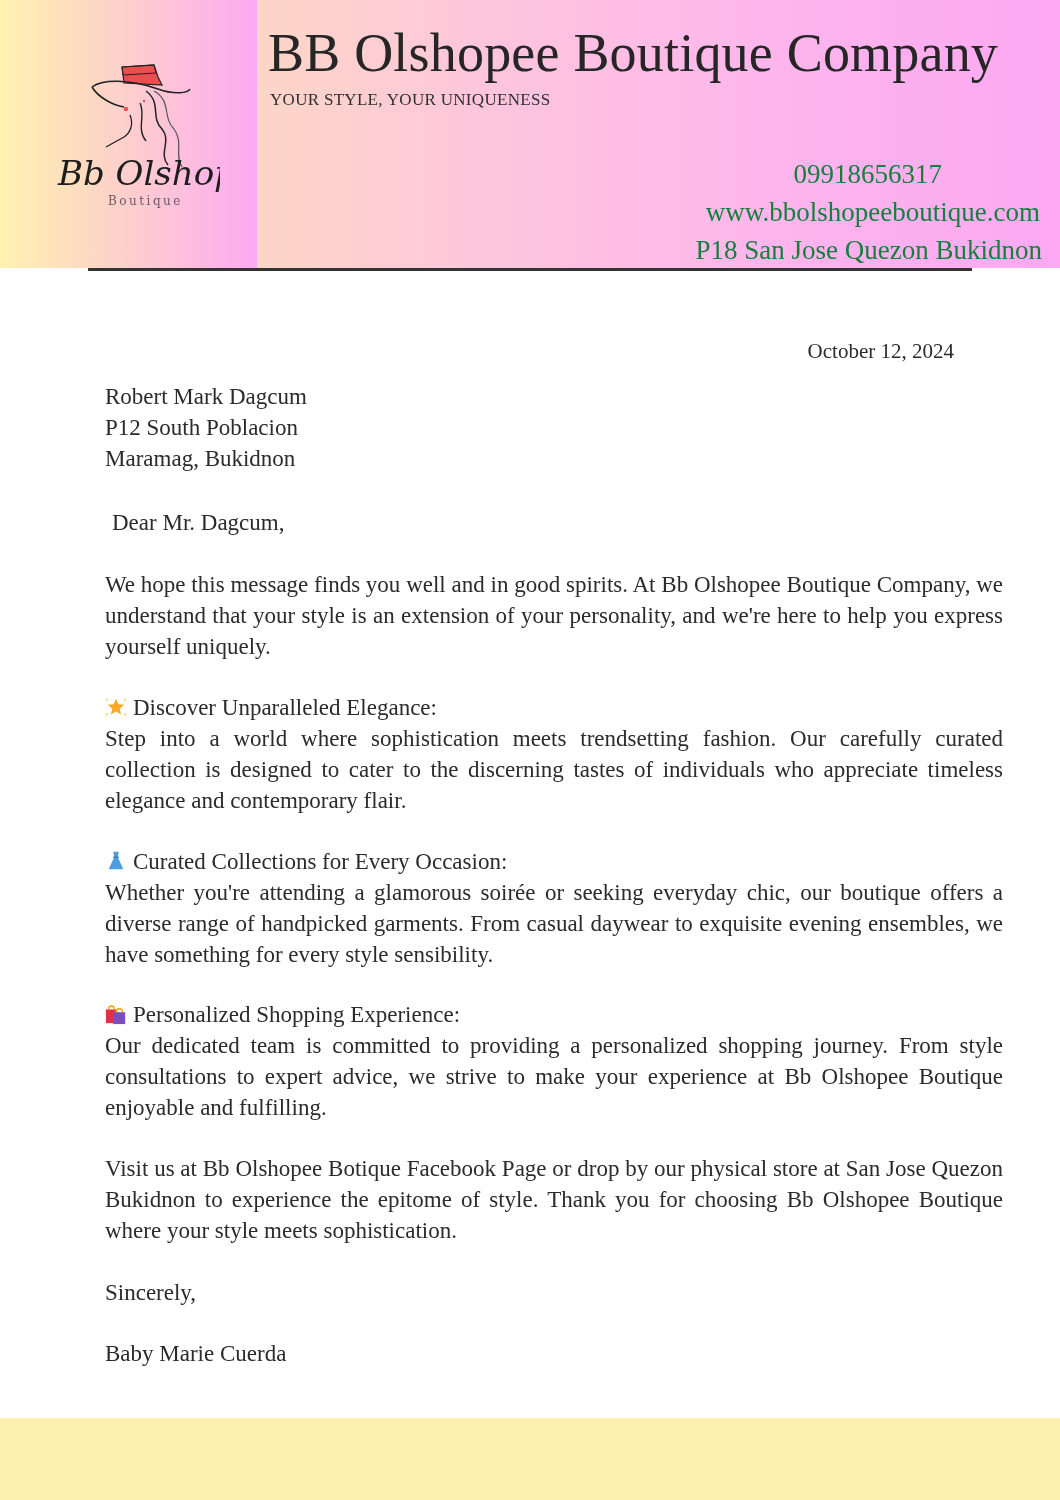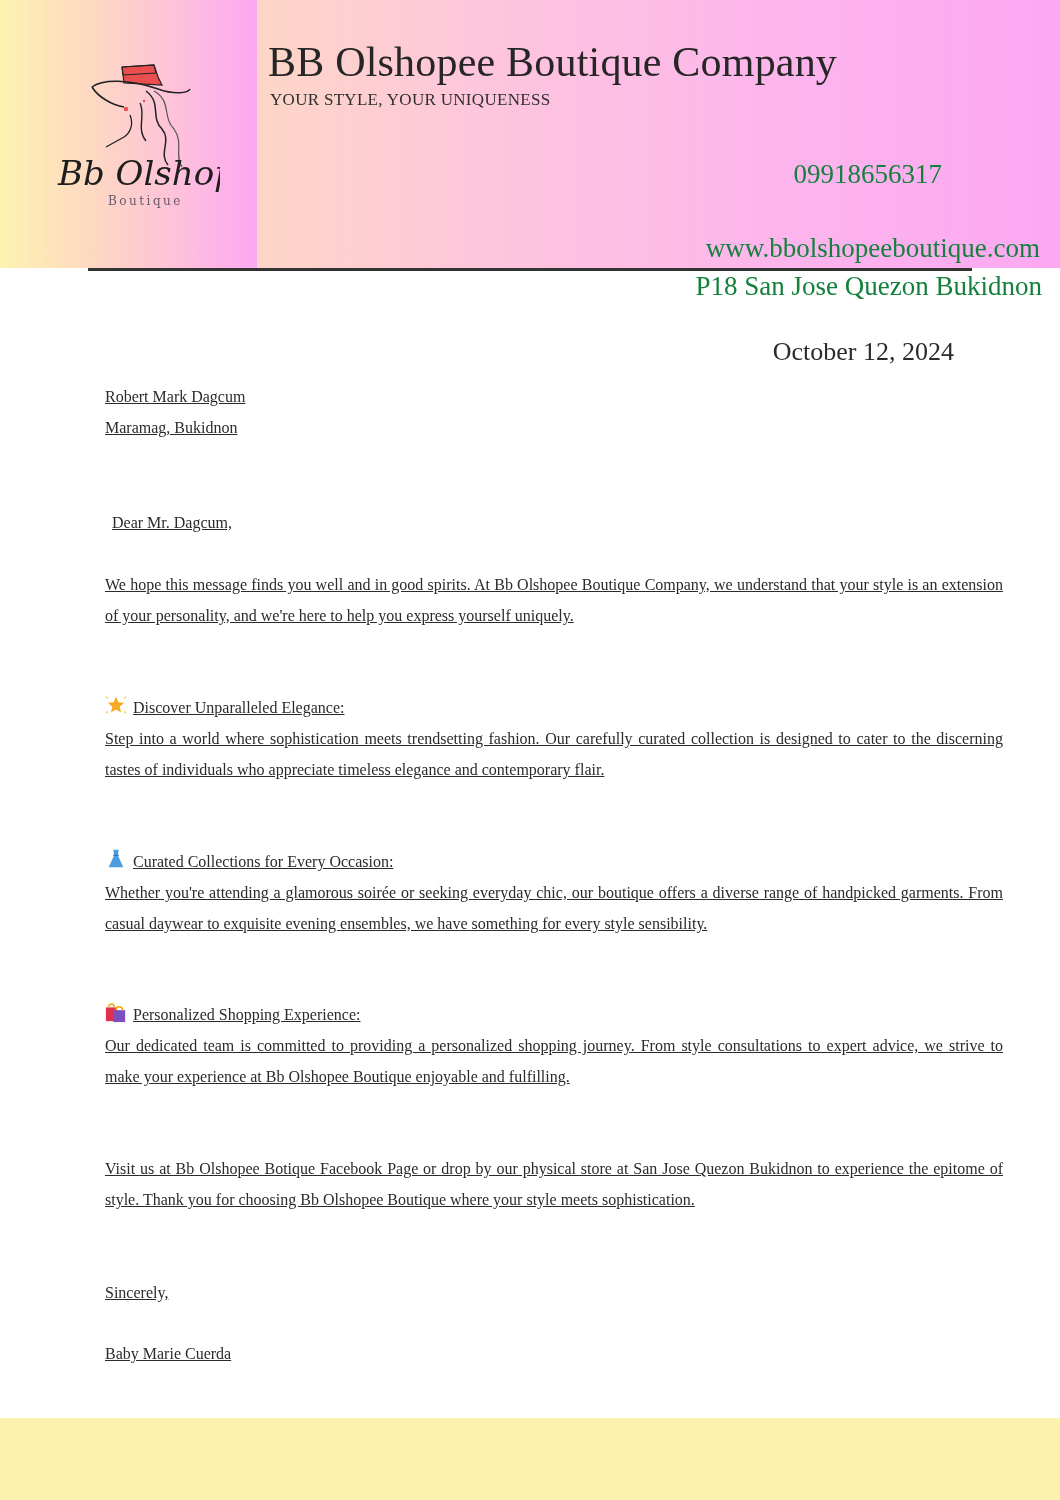--- a/index.html
+++ b/index.html
@@ -12,36 +12,36 @@
   .header-band {
     position: absolute; left: 0; top: 0; width: 1060px; height: 268px;
     background: linear-gradient(90deg, #fdecb8 0%, #fdd8c4 22%, #fec6dc 45%, #fdb6ec 72%, #fca8f2 100%);
   }
   .logo-panel {
     position: absolute; left: 0; top: 0; width: 257px; height: 268px;
     background: linear-gradient(90deg, #fef2b0 0%, #fdd9c2 35%, #fec0dc 70%, #fca8f2 100%);
   }
   .logo-svg { position: absolute; left: 50px; top: 55px; width: 170px; height: 160px; }
   .company-name {
-    position: absolute; left: 268px; top: 38px;
-    font-size: 42px; color: #262626; letter-spacing: 0.2px; white-space: nowrap;
+    position: absolute; left: 268px; top: 22px;
+    font-size: 54px; color: #262626; letter-spacing: 0.2px; white-space: nowrap;
   }
   .tagline {
     position: absolute; left: 270px; top: 90px;
     font-size: 17px; color: #2f2f2f; letter-spacing: 0.3px; white-space: nowrap;
   }
   .contact { position: absolute; right: 18px; top: 155px; text-align: right; }
   .contact div { font-size: 27px; line-height: 38px; color: #15803d; white-space: nowrap; }
   .contact .phone { padding-right: 100px; }
-  .contact .web { padding-right: 2px; margin-top: 36px; }
+  .contact .web { padding-right: 2px; }
   .header-rule {
     position: absolute; left: 88px; top: 268px; width: 884px; height: 3px; background: #333;
   }
-  .doc { position: absolute; left: 105px; width: 898px; font-size: 16px; line-height: 31px; color: #2b2b2b; text-decoration: underline; }
-  .date { position: absolute; right: 106px; top: 336px; font-size: 26px; line-height: 31px; }
+  .doc { position: absolute; left: 105px; width: 898px; font-size: 23px; line-height: 31px; color: #2b2b2b; }
+  .date { position: absolute; right: 106px; top: 336px; font-size: 21px; line-height: 31px; }
   .addr { top: 381px; }
   .greet { top: 507px; margin-left: 7px; }
   .p1 { top: 569px; text-align: justify; }
   .sec1 { top: 692px; text-align: justify; }
   .sec2 { top: 846px; text-align: justify; }
   .sec3 { top: 999px; text-align: justify; }
   .p5 { top: 1133px; text-align: justify; margin-top: 20px; }
   .closing { top: 1277px; }
   .signer { top: 1338px; }
   .line { display: block; }
@@ -86,20 +86,21 @@
   <div class="web">www.bbolshopeeboutique.com</div>
   <div class="address">P18 San Jose Quezon Bukidnon</div>
 </div>
 
 <div class="header-rule"></div>
 
 <div class="date">October 12, 2024</div>
 
 <div class="doc addr">
   <span class="line">Robert Mark Dagcum</span>
+  <span class="line">P12 South Poblacion</span>
   <span class="line">Maramag, Bukidnon</span>
 </div>
 
 <div class="doc greet">Dear Mr. Dagcum,</div>
 
 <div class="doc p1">We hope this message finds you well and in good spirits. At Bb Olshopee Boutique Company, we understand that your style is an extension of your personality, and we're here to help you express yourself uniquely.</div>
 
 <div class="doc sec1">
   <span class="line">
     <svg class="emoji" viewBox="0 0 24 24">

